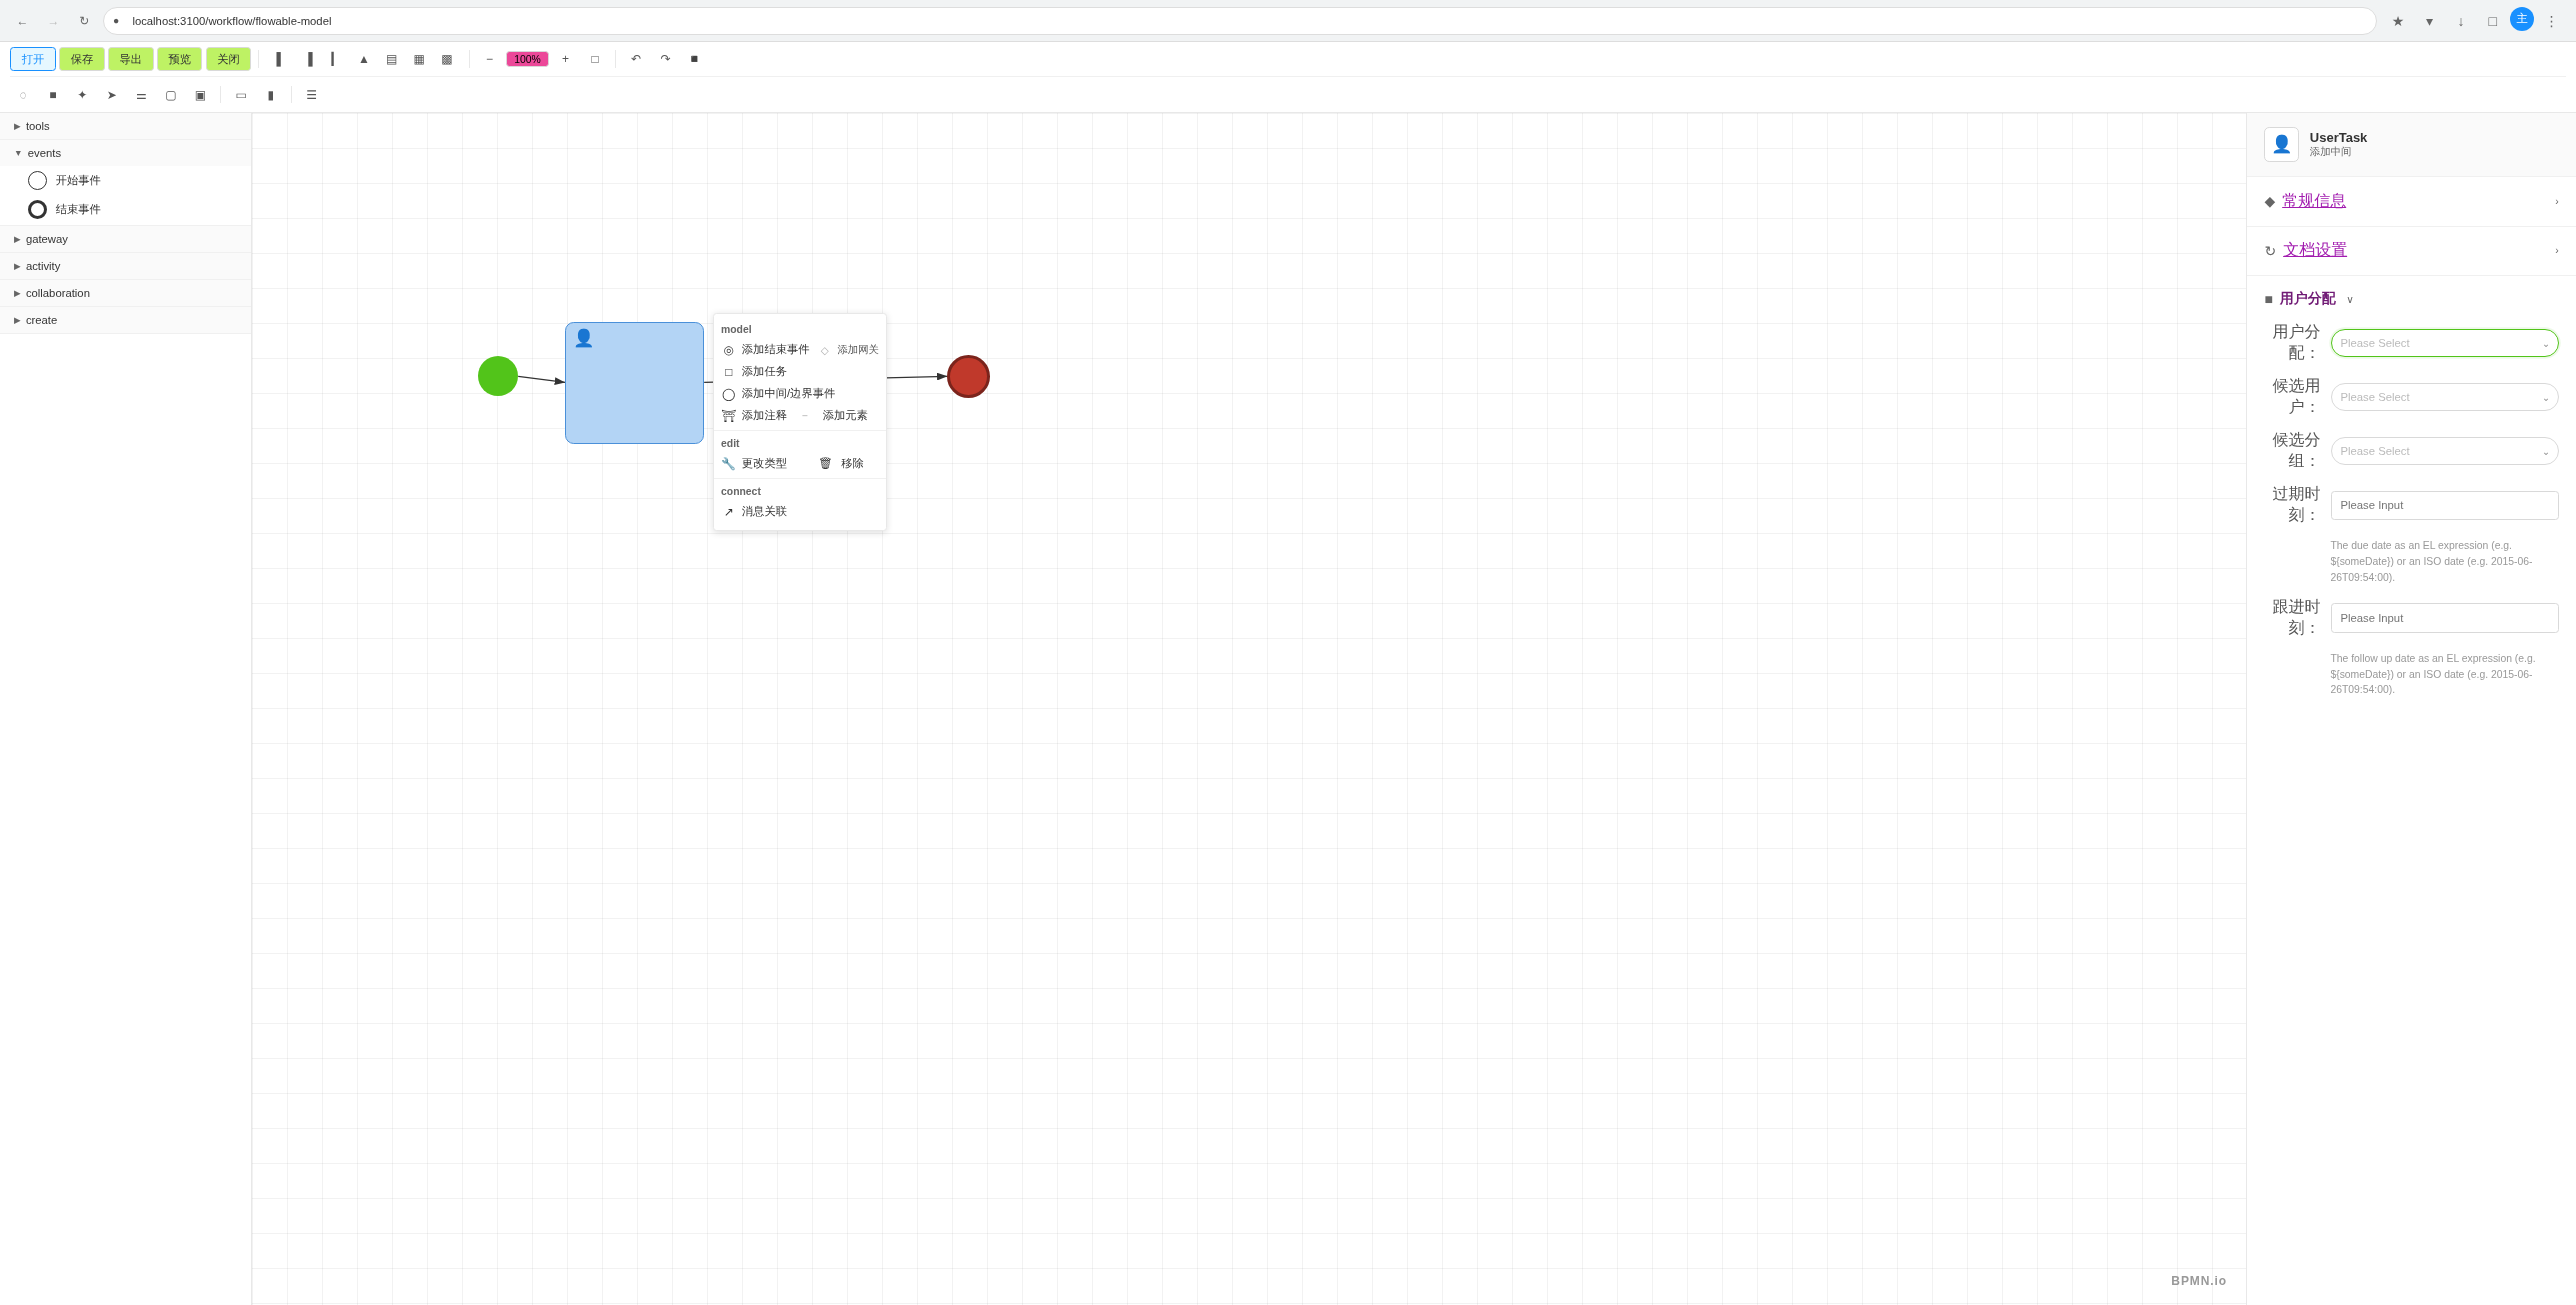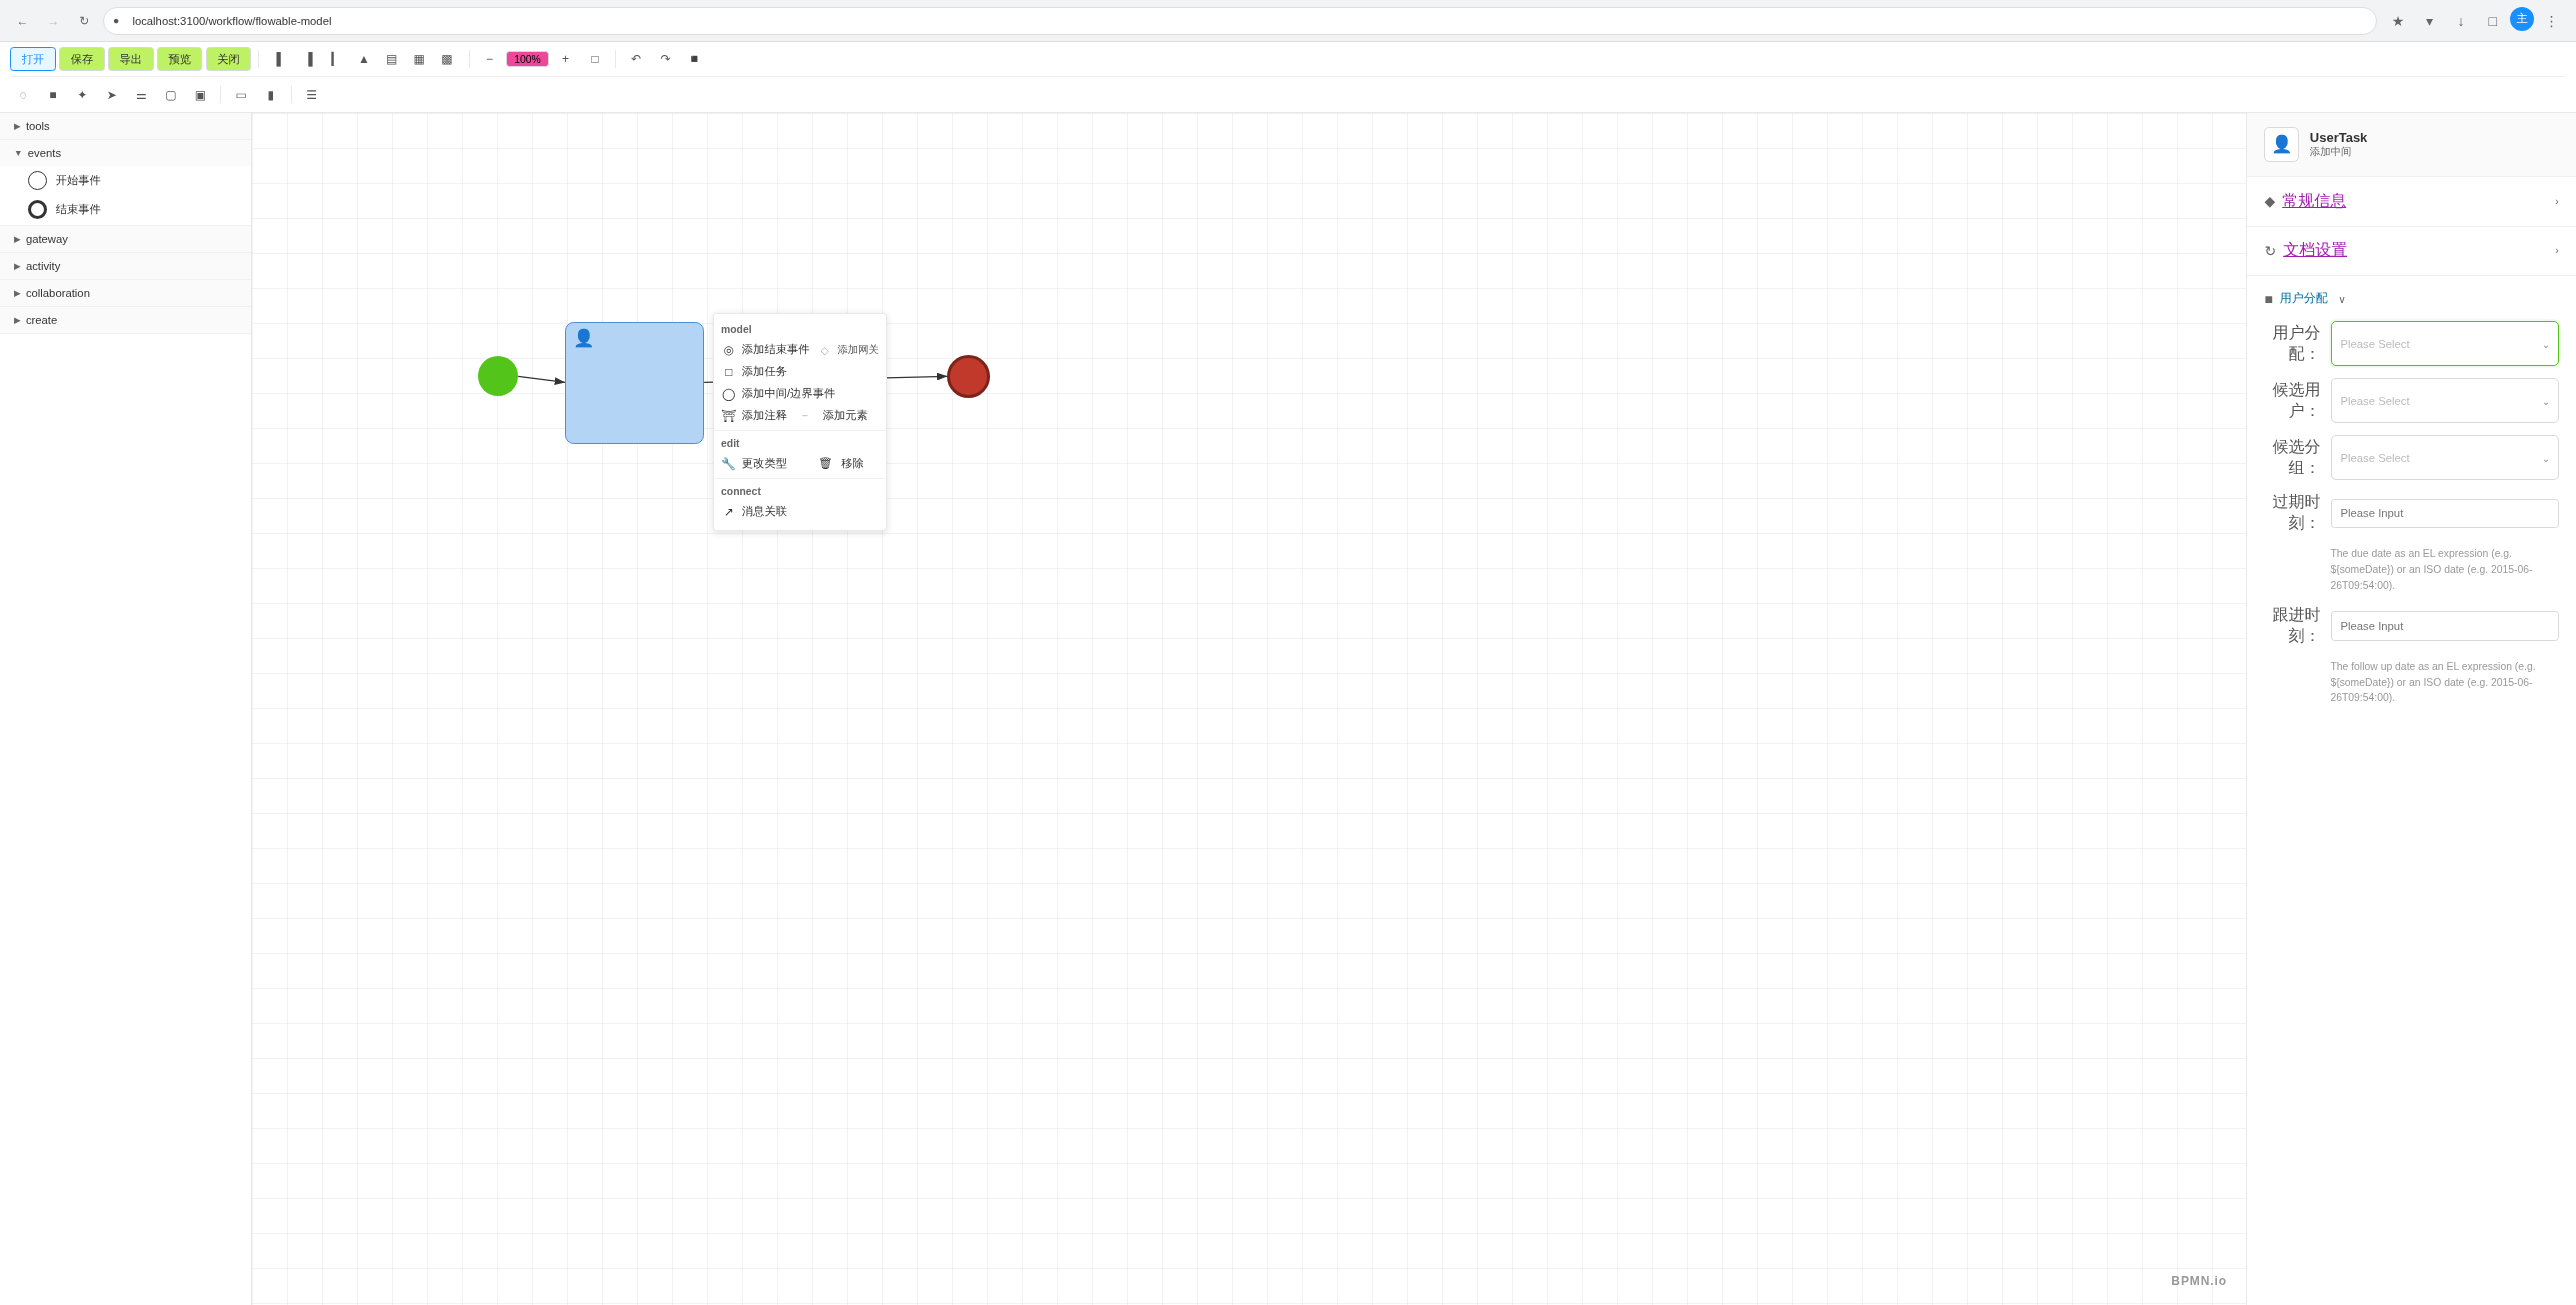--- a/index.html
+++ b/index.html
@@ -361,23 +361,23 @@
     .right-panel-user-assign {
       padding: 14px 17.4px;
     }
     .right-panel-user-assign-header {
       display: flex;
       align-items: center;
       gap: 7px;
       margin-bottom: 14px;
     }
     .right-panel-user-assign-title {
-      font-size: 12px;
-      font-weight: 400;
-      color: #0369a1;
+      font-size: 14px;
+      font-weight: 700;
+      color: #701a75;
     }
     .right-panel-user-assign-arrow {
       font-size: 10.4px;
       color: #666;
       margin-left: 3.5px;
     }
 
     .form-row {
       display: flex;
       align-items: center;
@@ -403,23 +403,23 @@
       cursor: pointer;
       appearance: none;
       position: relative;
     }
     .select-wrapper {
       flex: 1;
       position: relative;
     }
     .select-wrapper select {
       width: 100%;
-      height: 45px;
+      height: 28px;
       border: 0.9px solid #d9d9d9;
-      border-radius: 5px;
+      border-radius: 14px;
       padding: 0 26px 0 8.7px;
       font-size: 11.3px;
       color: #bbb;
       background: white;
       cursor: pointer;
       appearance: none;
     }
     .select-wrapper.green-border select {
       border-color: #52c41a;
       box-shadow: 0 0 0 1.7px rgba(82,196,26,0.1);

